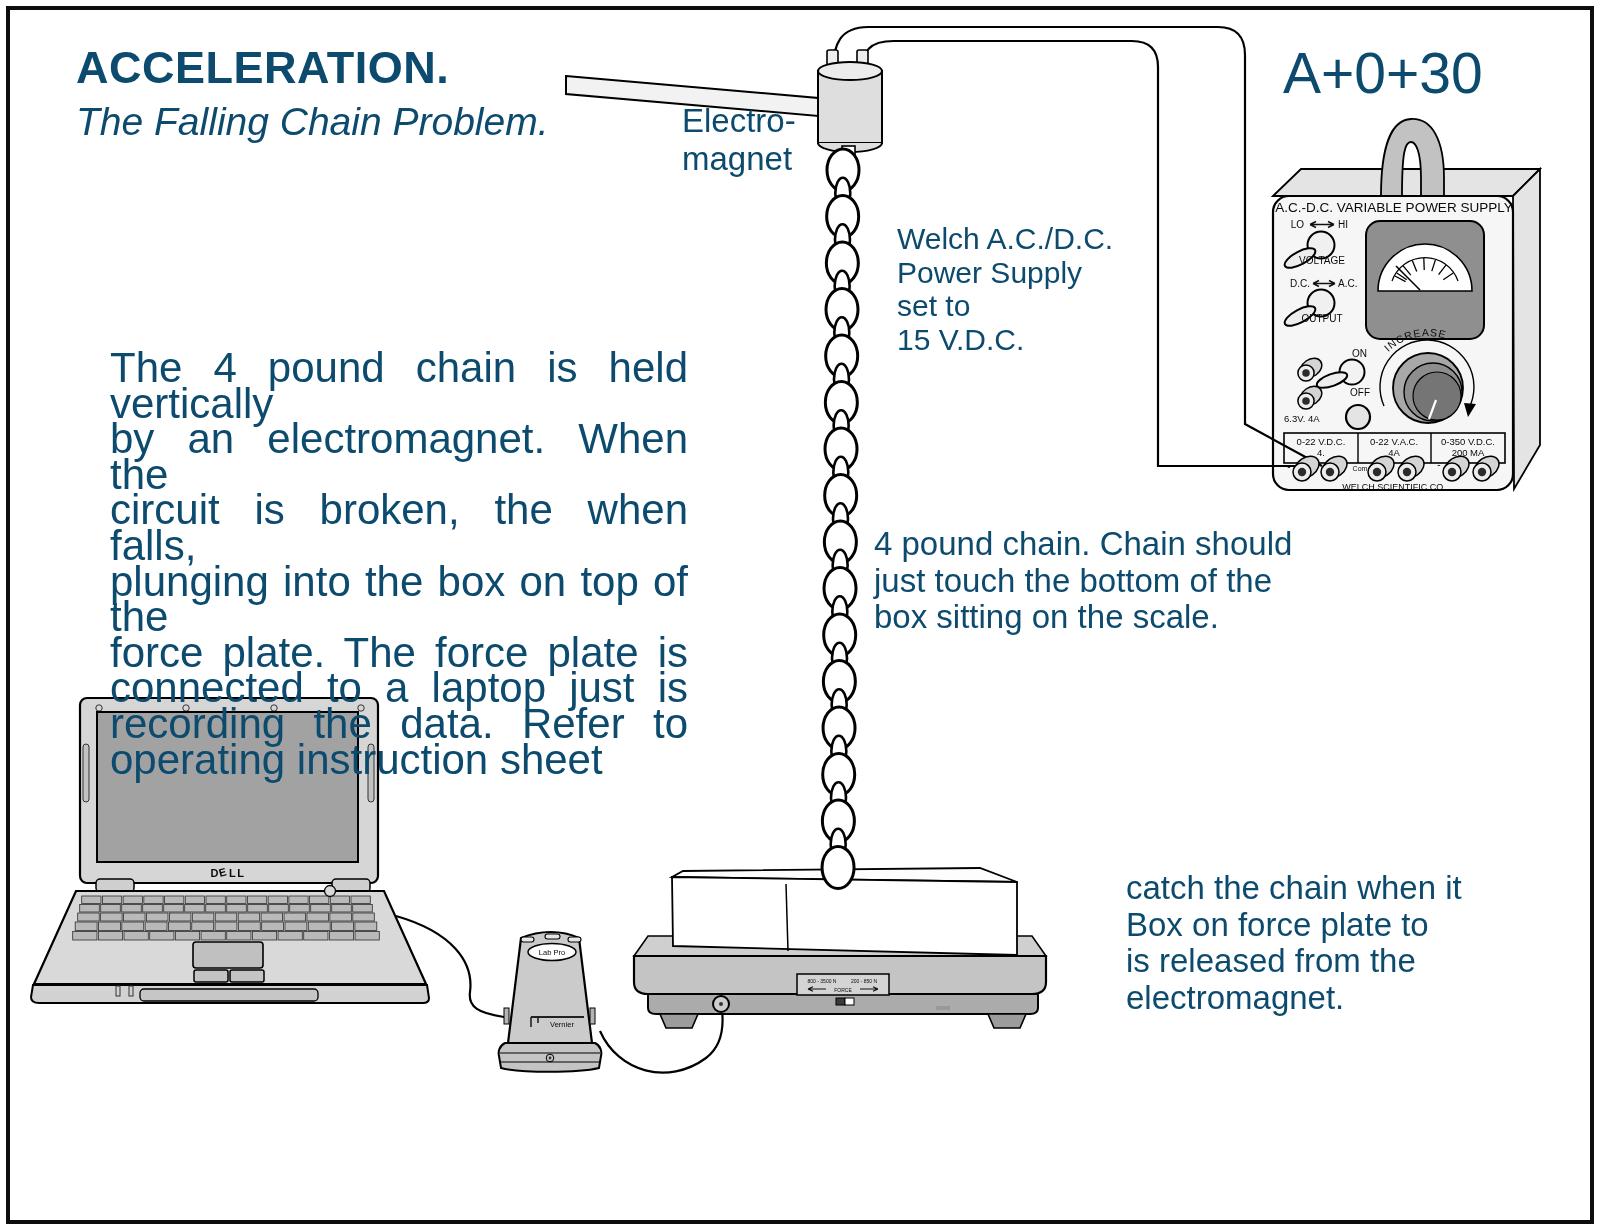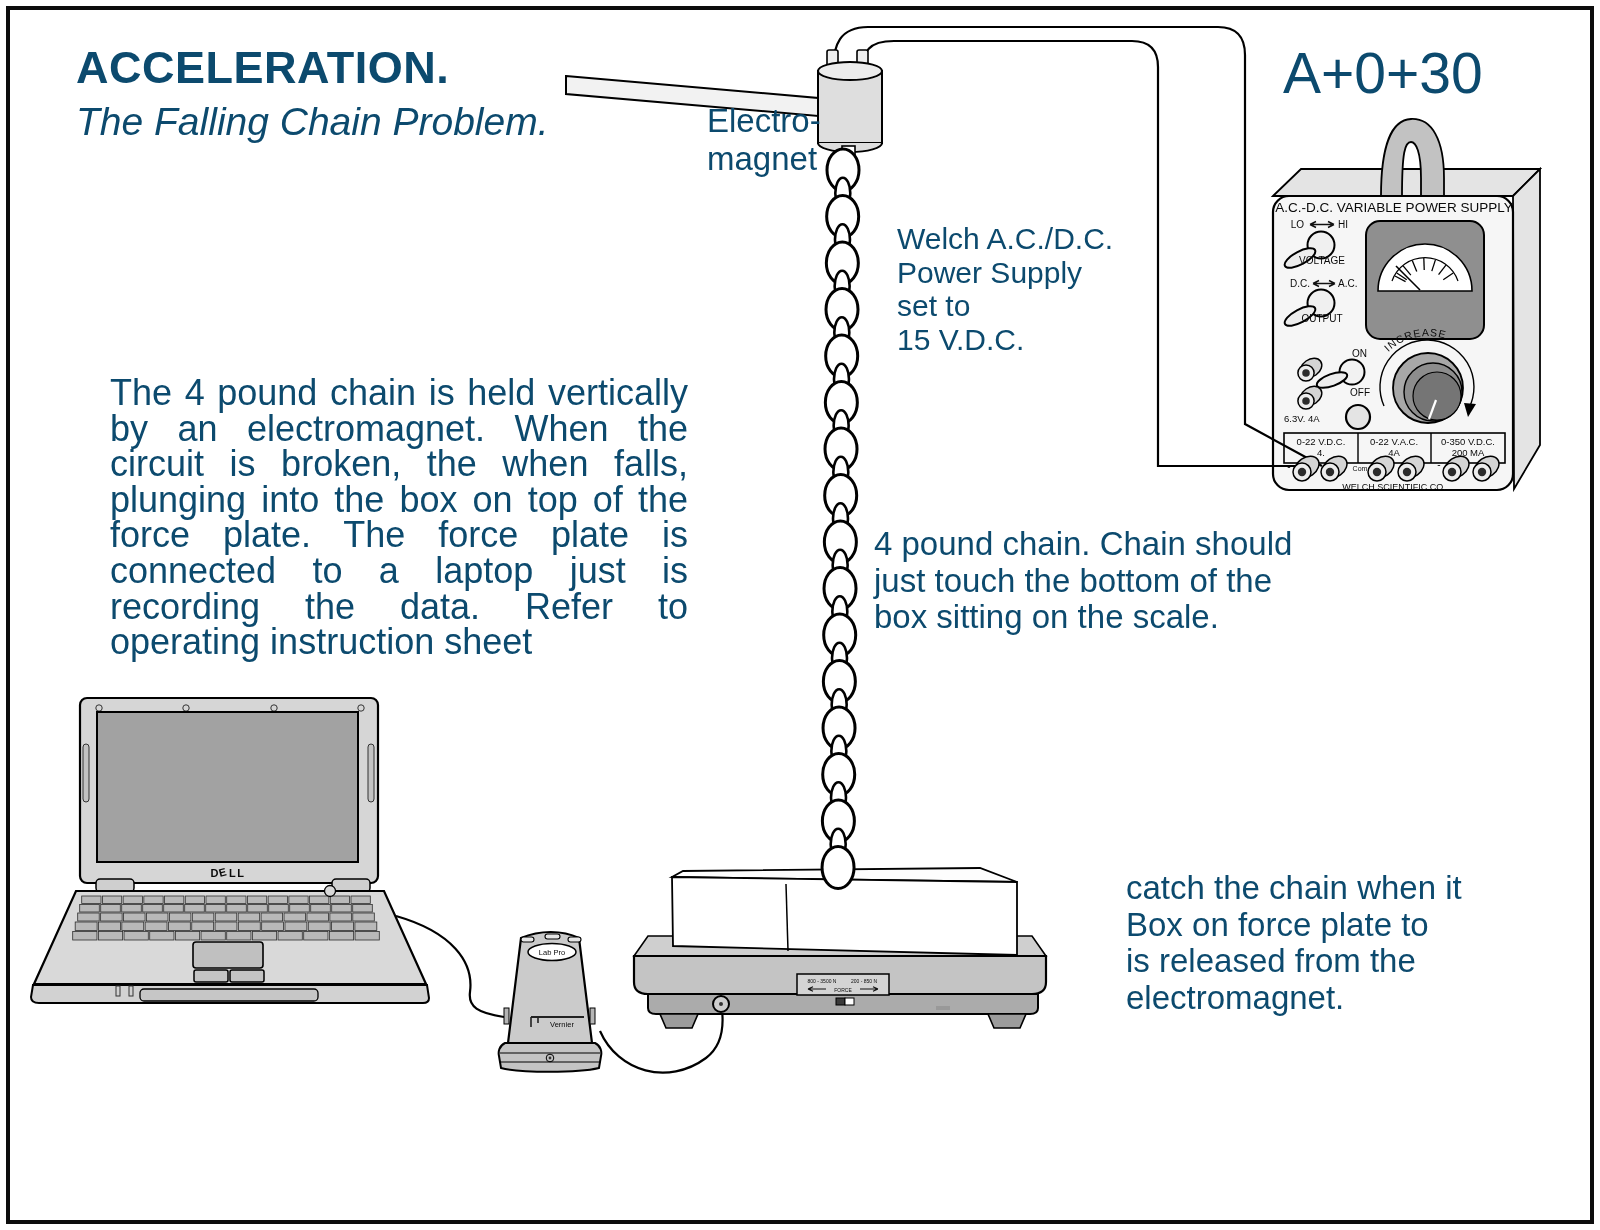--- a/index.html
+++ b/index.html
@@ -7,21 +7,21 @@
           font-family:"Liberation Sans",sans-serif;color:#0a0a0a;overflow:hidden;}
   .frame{position:absolute;inset:6px;border:4px solid #0d0d0d;}
   svg{position:absolute;left:0;top:0;}
   svg text{font-family:"Liberation Sans",sans-serif;fill:#0a0a0a;}
   .t{position:absolute;white-space:nowrap;color:#0c4a6e;}
   .title{font-size:45px;font-weight:bold;letter-spacing:0.5px;}
   .subtitle{font-size:39px;}
   .code{font-size:57px;font-weight:normal;}
   .electro{font-size:33px;line-height:38px;}
   .welch{font-size:30px;line-height:33.5px;width:320px;text-align:left;white-space:normal;}
-  .desc{width:578px;font-size:36px;line-height:35.6px;margin-top:25px;}
+  .desc{width:578px;font-size:42px;line-height:35.6px;}
   .desc .dl{white-space:normal;text-align:justify;text-align-last:justify;}
   .desc .dl.last{text-align-last:left;}
   .note{font-size:33px;line-height:36.5px;}
 </style>
 </head>
 <body>
 
 <div class="canvas">
   <div class="frame"></div>
 
@@ -306,21 +306,21 @@
         <ellipse cx="838.38" cy="821" rx="16" ry="21" fill="#fff" stroke="#000" stroke-width="3"></ellipse>
         <ellipse cx="838.18" cy="844.2" rx="7.5" ry="15.5" fill="#fff" stroke="#000" stroke-width="2.6"></ellipse>
         <ellipse cx="838.05" cy="867.5" rx="16" ry="21" fill="#fff" stroke="#000" stroke-width="3"></ellipse>
       </g>
   </svg>
 
   <div class="t title" style="left:76px;top:42px;">ACCELERATION.</div>
   <div class="t subtitle" style="left:76px;top:100px;font-style:italic;">The Falling Chain Problem.</div>
   <div class="t code" style="left:1283px;top:40px;">A+0+30</div>
 
-  <div class="t electro" style="left:682px;top:102px;margin-left:25px;">
+  <div class="t electro" style="left:682px;top:102px;">
     <div>Electro-</div>
     <div>magnet</div>
   </div>
 
   <div class="t welch" style="left:897px;top:222px;">
     <div>Welch A.C./D.C.</div>
     <div>Power Supply</div>
     <div>set to</div>
     <div>15 V.D.C.</div>
   </div>

